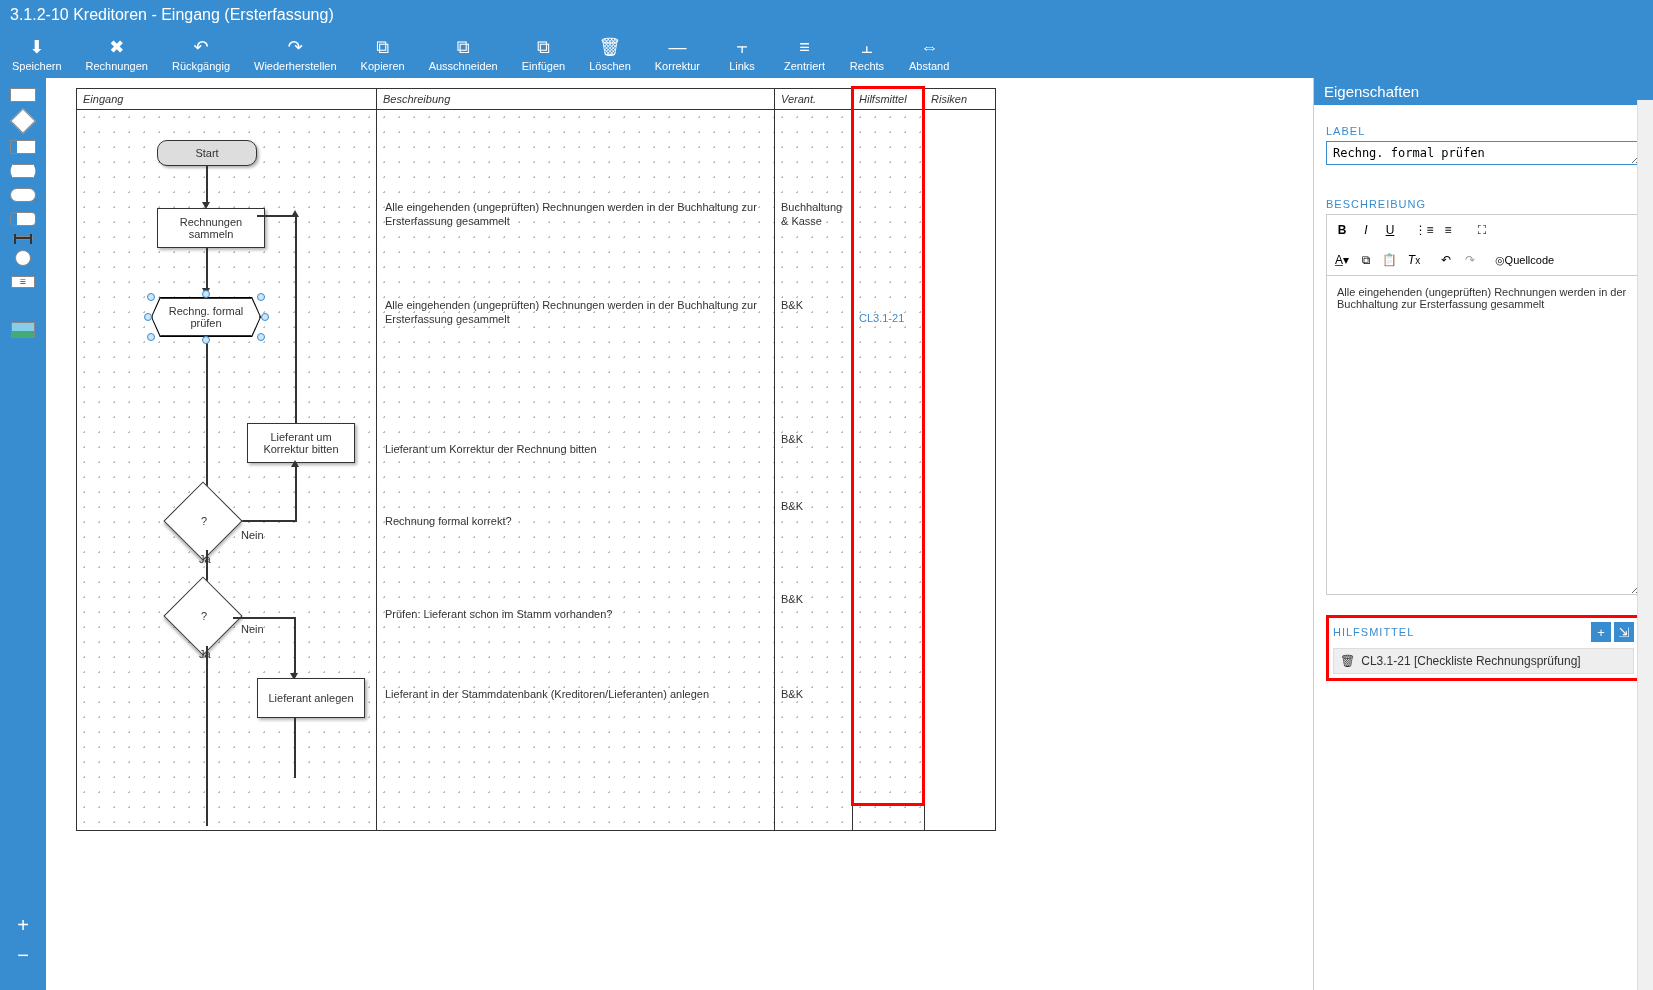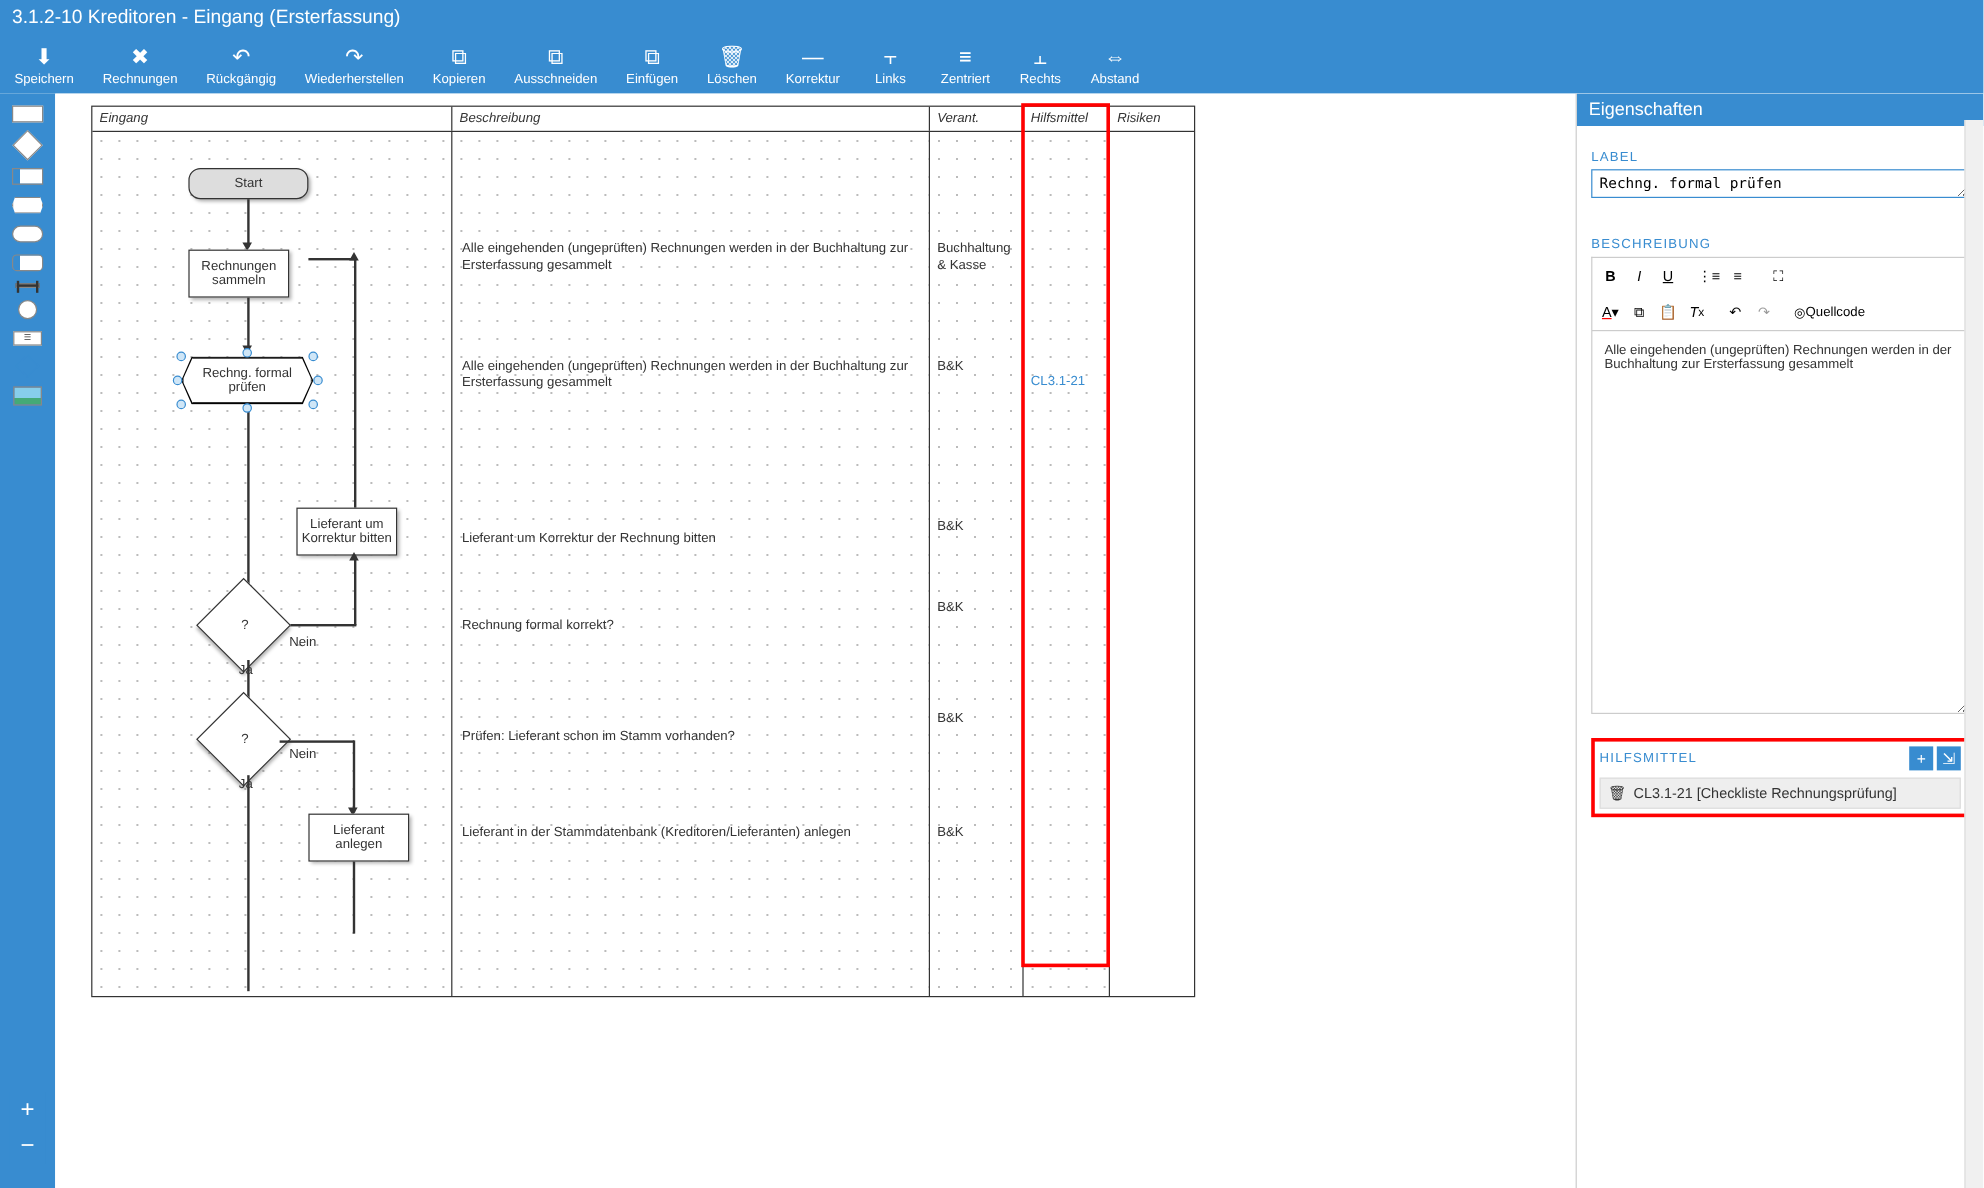--- a/index.html
+++ b/index.html
@@ -44,21 +44,21 @@
 .dotgrid { background-image: radial-gradient(circle, #bbb 1px, transparent 1px); background-size: 15px 15px; }
 
 .ablauf-col { width: 300px; }
 .besch-col { width: 398px; }
 .verant-col { width: 78px; }
 .hilf-col { width: 72px; }
 .risk-col { width: 70px; border-right: none !important; }
 
 .node { position: absolute; background:#fff; border:1px solid #333; box-shadow: 2px 2px 3px rgba(0,0,0,0.3); font-size: 11px; text-align:center; display:flex; align-items:center; justify-content:center; padding:2px; }
 .node.start { border-radius: 10px; background:#ddd; width:100px; height:26px; left:80px; top:30px; }
-.node.proc { width:84px; height:40px; }
+.node.proc { width:108px; height:40px; }
 .node.decision { width:56px; height:56px; transform:rotate(45deg); position:absolute; box-shadow: 2px 2px 3px rgba(0,0,0,0.3); border:1px solid #333; background:#fff; }
 .decision-label { position:relative; z-index:1; font-size:11px; }
 .node.hex-sel { width:110px; height:40px; clip-path: polygon(8% 0,92% 0,100% 50%,92% 100%,8% 100%,0 50%); border:none; position:relative; left:74px; top:187px; background:#000; }
 .node.hex-inner { position:absolute; inset:1px; clip-path: polygon(8% 0,92% 0,100% 50%,92% 100%,8% 100%,0 50%); background:#fff; display:flex; align-items:center; justify-content:center; z-index:1; }
 .sel-handle { position:absolute; width:8px; height:8px; background:#cfe6f7; border:1px solid #388cd0; border-radius:50%; z-index:2; }
 .cell-text { position:absolute; font-size:11px; padding: 2px 4px; line-height:1.3; }
 .link-text { color:#388cd0; }
 .arrow { position:absolute; background:#333; }
 .arrow-head { position:absolute; width:0; height:0; border-left:4px solid transparent; border-right:4px solid transparent; border-top:7px solid #333; }
 

